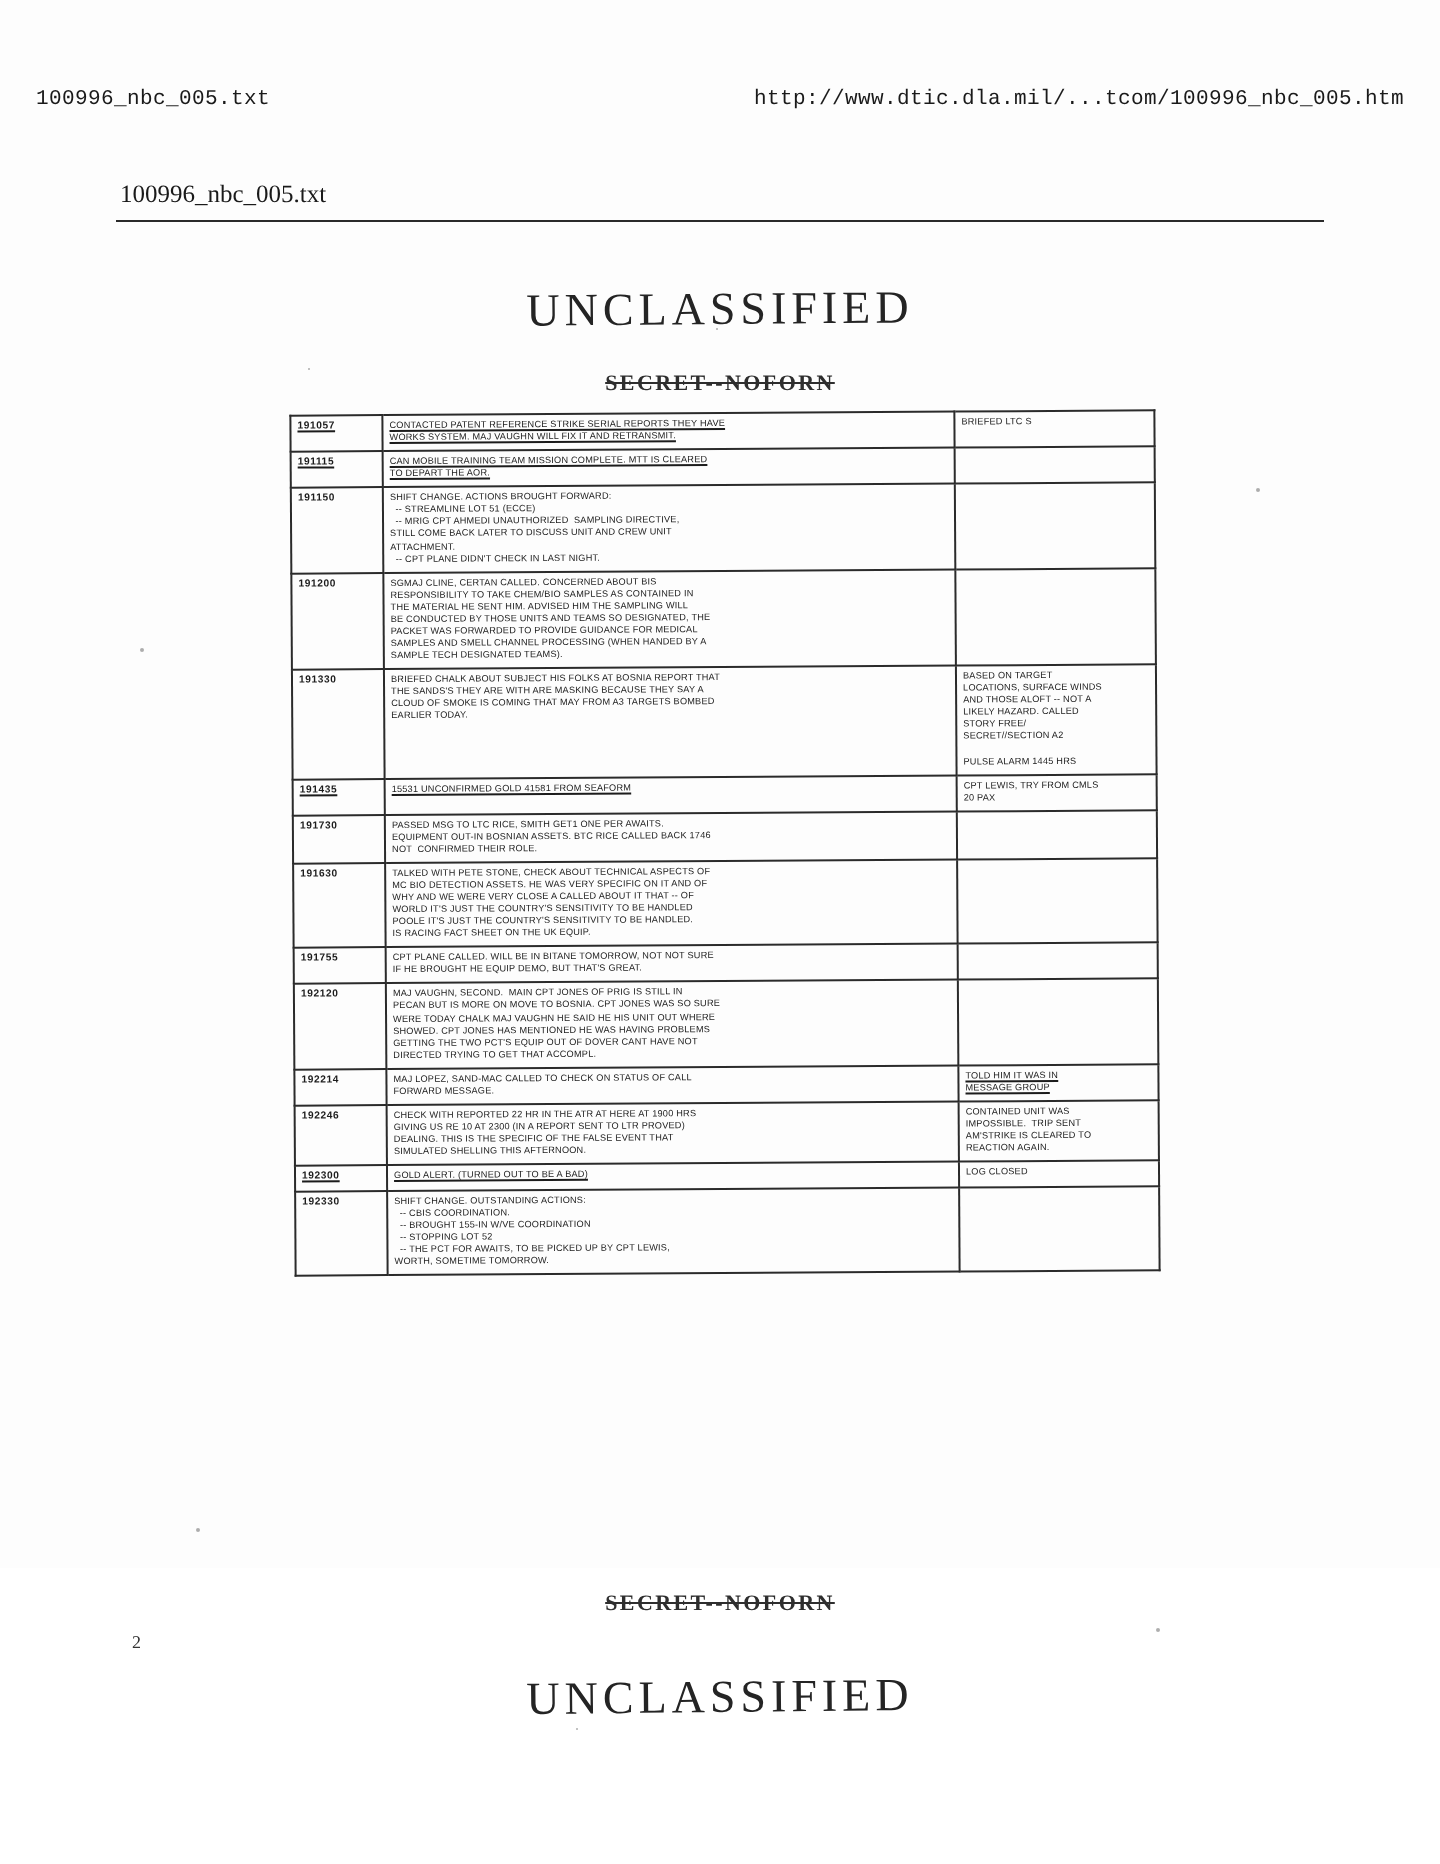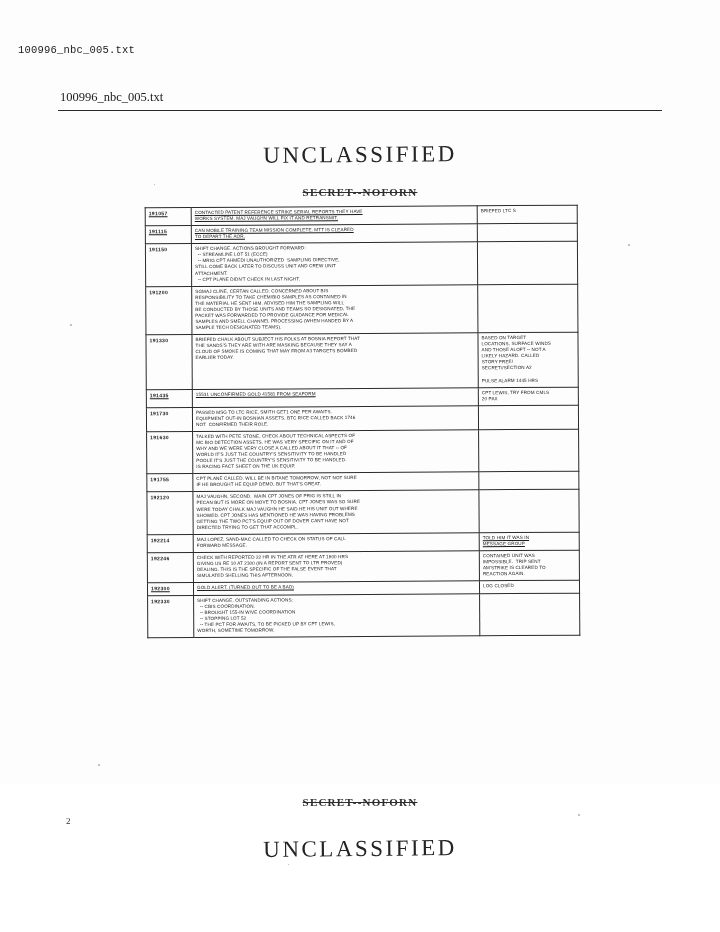--- a/index.html
+++ b/index.html
@@ -167,20 +167,21 @@
     opacity: .55;
   }
 </style>
 </head>
 <body>
 
 <div class="page">
 
   <div class="print-header">
     <span class="left">100996_nbc_005.txt</span>
+    <span class="right">http://www.dtic.dla.mil/...tcom/100996_nbc_005.htm</span>
   </div>
 
   <div class="doc-title">100996_nbc_005.txt</div>
   <div class="title-rule"></div>
 
   <div class="scan">
 
     <div class="stamp stamp-top">UNCLASSIFIED</div>
     <div class="class-top">SECRET--NOFORN</div>
 

